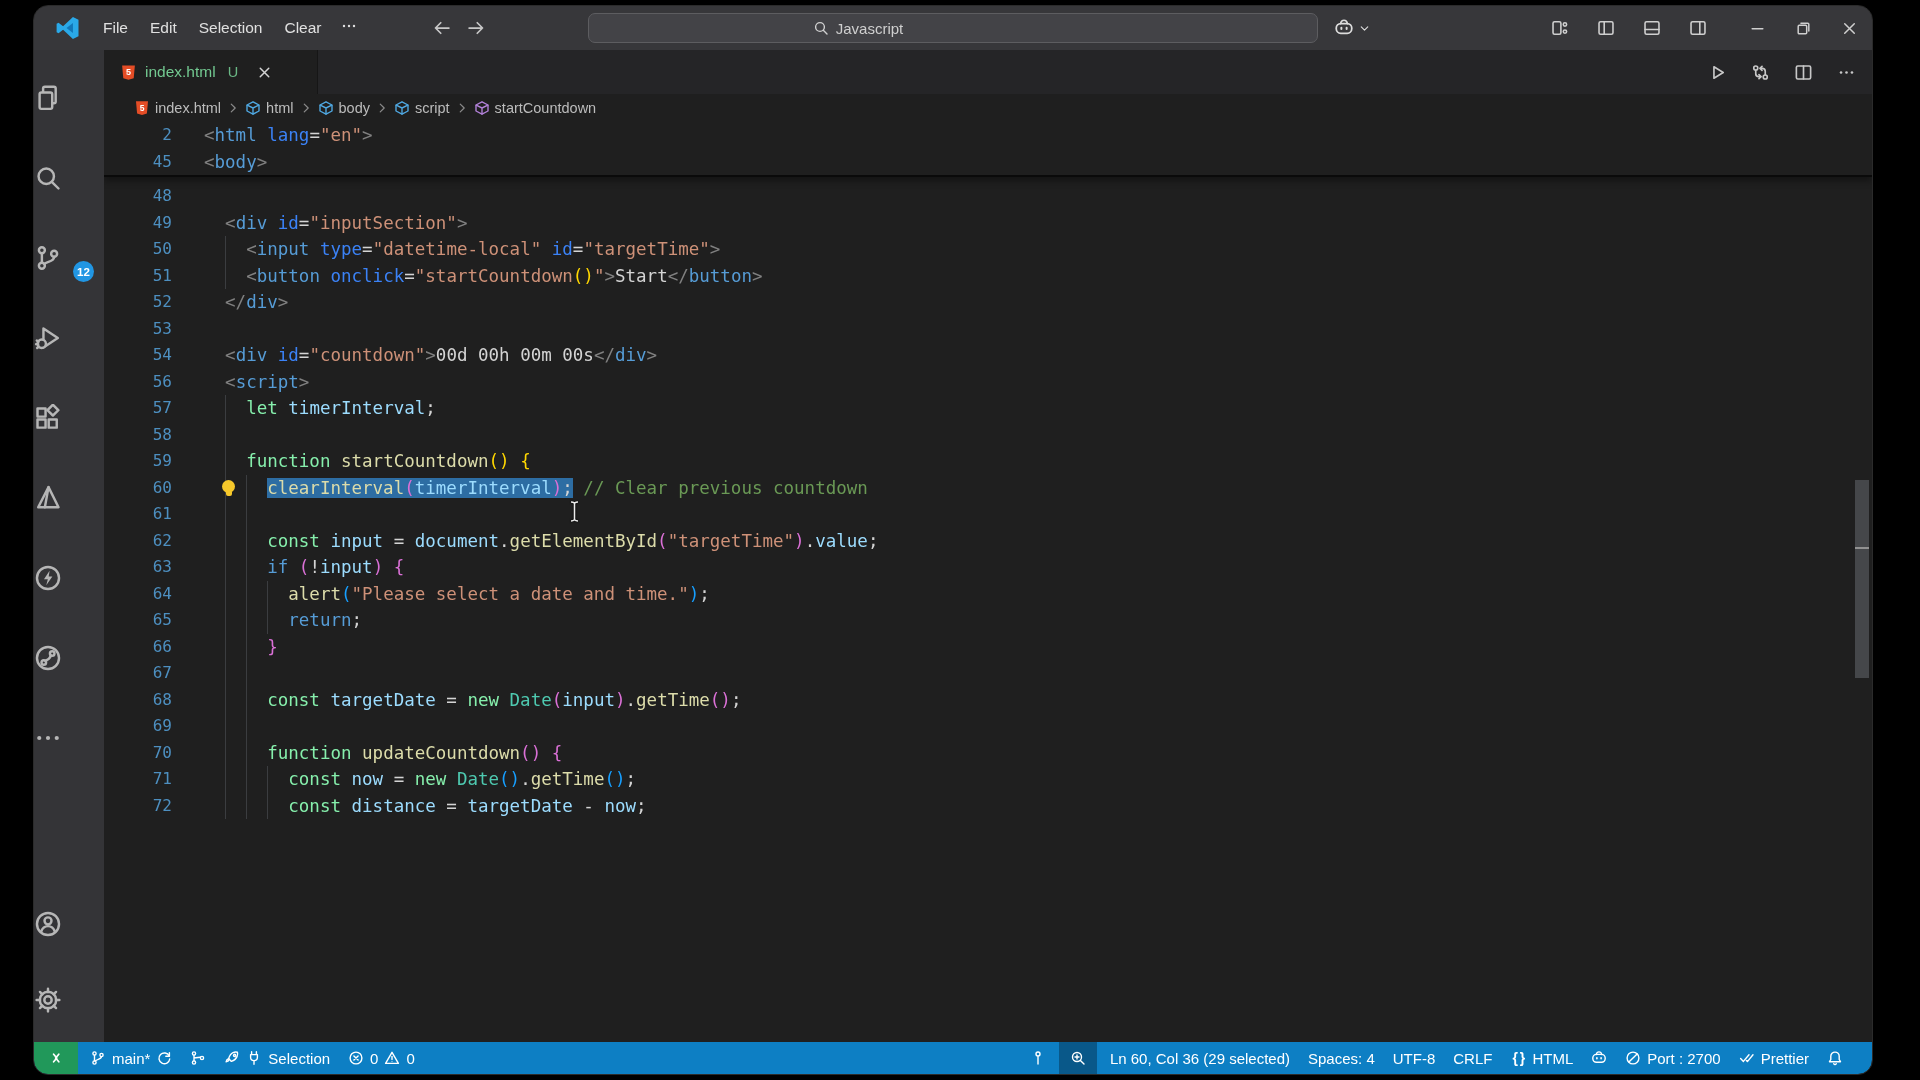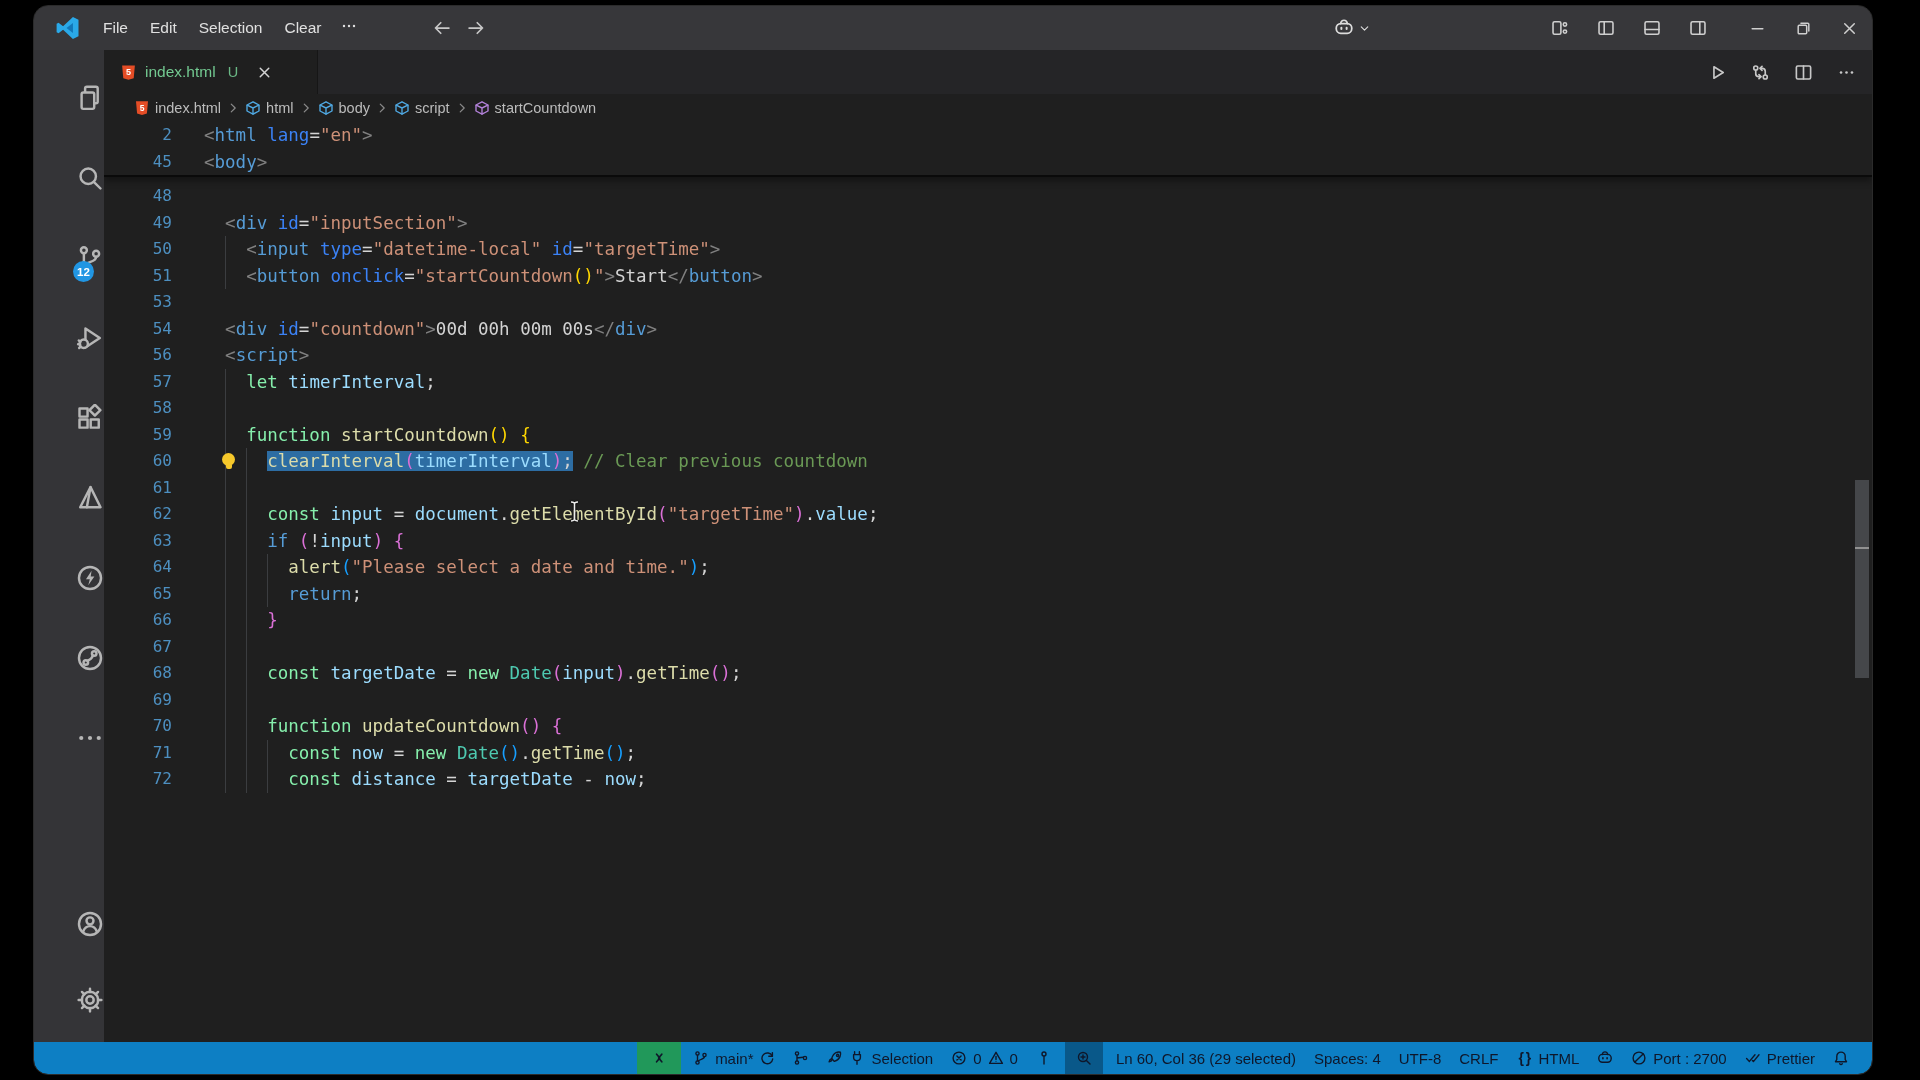--- a/index.html
+++ b/index.html
@@ -27,21 +27,21 @@
   .copilot-btn{position:absolute;left:1300px;display:flex;align-items:center;gap:4px;color:#dcdcdc}
   .tb-right{position:absolute;right:0;top:0;height:100%;display:flex;align-items:center}
   .layout-group{display:flex;gap:10px;margin-right:18px}
   .layout-group .tb-btn{width:36px}
   .tb-btn{width:46px;height:100%;display:flex;align-items:center;justify-content:center;color:#cfcfcf}
   .ic{display:inline-flex;align-items:center;justify-content:center}
   .ic svg{stroke:currentColor;fill:none;stroke-width:1.4;stroke-linecap:round;stroke-linejoin:round;width:100%;height:100%}
   
   .main{flex:1;display:flex;min-height:0}
   .activitybar{flex:0 0 70px;background:#343437;display:flex;flex-direction:column;padding:8px 0 4px;position:relative}
-  .ab-item{height:80px;display:flex;align-items:center;justify-content:flex-end;color:#b6b6b6;position:relative}
+  .ab-item{height:80px;display:flex;align-items:center;justify-content:flex-start;color:#b6b6b6;position:relative}
   .ab-item.bottom{height:76px}
   .ab-item .ic{width:28px;height:28px}
   .ab-badge{position:absolute;right:10px;bottom:16px;min-width:21px;height:21px;border-radius:11px;
     background:var(--badge);color:#fff;font-size:11.5px;font-weight:bold;display:flex;align-items:center;justify-content:center;padding:0 4px}
   .mt-auto{margin-top:auto}
   .editor-col{flex:1;display:flex;flex-direction:column;min-width:0;background:#1f1f1f}
   
   .tabbar{flex:0 0 44px;background:#252527;display:flex;position:relative}
   .tab{width:214px;background:#1f1f1f;display:flex;align-items:center;padding:0 10px 0 16px;gap:8px;border-right:1px solid #161616}
   .tab .ic{width:17px;height:17px}
@@ -72,21 +72,21 @@
   .tok-kw{color:#86efac}.tok-ctrl{color:#569cd6}.tok-fn{color:#dcdcaa}
   .tok-var{color:#9cdcfe}.tok-cls{color:#4ec9b0}.tok-cmt{color:#6a9955}
   .tok-b1{color:#ffd700}.tok-b2{color:#da70d6}.tok-b3{color:#179fff}
   .bulb{position:absolute;left:118px;top:5px;width:13px;height:13px;background:var(--bulb);border-radius:50%}
   .bulb::after{content:"";position:absolute;left:3.5px;top:12px;width:6px;height:4px;background:var(--bulb);border-radius:0 0 2px 2px}
   .sb-thumb{position:absolute;right:3px;top:358px;width:14px;height:198px;background:#45474a}
   .sb-mark{position:absolute;left:0;right:0;top:67px;height:2px;background:#919191}
   .ibeam{position:absolute;left:464px;top:378px;width:13px;height:23px;z-index:8;filter:drop-shadow(0 0 1px #000)}
   
   .statusbar{flex:0 0 32px;background:var(--accent);display:flex;align-items:center;
-    justify-content:flex-end;color:#0f172a;font-size:15px;padding-right:14px}
+    justify-content:space-between;color:#ffffff;font-size:15px;padding-right:20px}
   .sb-group{display:flex;align-items:center;height:100%}
   .sb-item{display:flex;align-items:center;gap:6px;padding:0 9px;height:100%;white-space:nowrap}
   .sb-item .ic{width:16px;height:16px}
   .sb-item.remote{background:var(--remote);padding:0 14px;margin-right:3px}
   .sb-item.dark{background:rgba(0,0,0,.30);margin:0 4px;padding:0 11px}
   .braces{font-weight:bold;font-size:14px;letter-spacing:-1px}
 </style>
 </head>
 <body>
 
@@ -117,20 +117,31 @@
           <svg viewBox="0 0 16 16">
             <path d="M13.5 8H3M7 3.8 2.8 8 7 12.2"></path>
           </svg>
         </span>
         <span class="ic" style="width: 20px; height: 20px;">
           <svg viewBox="0 0 16 16">
             <path d="M2.5 8H13M9 3.8 13.2 8 9 12.2"></path>
           </svg>
         </span>
       </div>
+    <div class="command-center">
+      <span class="command-inner">
+        <span class="ic" style="width:16px;height:16px">
+          <svg viewBox="0 0 16 16">
+              <circle cx="7" cy="7" r="4.4"></circle>
+              <path d="M10.3 10.3 14 14"></path>
+            </svg>
+        </span>
+        <span>Javascript</span>
+      </span>
+    </div>
     <div class="copilot-btn">
       <span class="ic" style="width:20px;height:20px">
         <svg viewBox="0 0 16 16">
             <rect x="1.8" y="4.4" width="12.4" height="7.8" rx="3.6"></rect>
             <path d="M5.2 4.6c.3-1.6 1.3-2.7 2.8-2.7s2.5 1.1 2.8 2.7" stroke-width="1.2"></path>
             <rect x="5.1" y="6.9" width="1.6" height="2.7" rx=".8" fill="currentColor" stroke="none"></rect>
             <rect x="9.3" y="6.9" width="1.6" height="2.7" rx=".8" fill="currentColor" stroke="none"></rect>
           </svg>
       </span>
       <span class="ic" style="width:13px;height:13px">
@@ -416,20 +427,21 @@
             </span>
             <span>startCountdown</span>
           </span>
         </div>
       <div class="editor">
         <div class="code-lines" id="codelines">
             <div class="row"><span class="lnum">48</span><span class="content"></span></div>
             <div class="row"><span class="lnum">49</span><span class="content"><span class="tok-t">  </span><span class="tok-pt">&lt;</span><span class="tok-tag">div</span><span class="tok-t"> </span><span class="tok-attr">id</span><span class="tok-op">=</span><span class="tok-str">"inputSection"</span><span class="tok-pt">&gt;</span></span></div>
             <div class="row"><span class="guide" style="left: 121.06px;"></span><span class="lnum">50</span><span class="content"><span class="tok-t">    </span><span class="tok-pt">&lt;</span><span class="tok-tag">input</span><span class="tok-t"> </span><span class="tok-attr">type</span><span class="tok-op">=</span><span class="tok-str">"datetime-local"</span><span class="tok-t"> </span><span class="tok-attr">id</span><span class="tok-op">=</span><span class="tok-str">"targetTime"</span><span class="tok-pt">&gt;</span></span></div>
             <div class="row"><span class="guide" style="left: 121.06px;"></span><span class="lnum">51</span><span class="content"><span class="tok-t">    </span><span class="tok-pt">&lt;</span><span class="tok-tag">button</span><span class="tok-t"> </span><span class="tok-attr">onclick</span><span class="tok-op">=</span><span class="tok-str">"startCountdown</span><span class="tok-b1">()</span><span class="tok-str">"</span><span class="tok-pt">&gt;</span><span class="tok-t">Start</span><span class="tok-pt">&lt;/</span><span class="tok-tag">button</span><span class="tok-pt">&gt;</span></span></div>
+            <div class="row"><span class="lnum">52</span><span class="content"><span class="tok-t">  </span><span class="tok-pt">&lt;/</span><span class="tok-tag">div</span><span class="tok-pt">&gt;</span></span></div>
             <div class="row"><span class="lnum">53</span><span class="content"></span></div>
             <div class="row"><span class="lnum">54</span><span class="content"><span class="tok-t">  </span><span class="tok-pt">&lt;</span><span class="tok-tag">div</span><span class="tok-t"> </span><span class="tok-attr">id</span><span class="tok-op">=</span><span class="tok-str">"countdown"</span><span class="tok-pt">&gt;</span><span class="tok-t">00d 00h 00m 00s</span><span class="tok-pt">&lt;/</span><span class="tok-tag">div</span><span class="tok-pt">&gt;</span></span></div>
             <div class="row"><span class="lnum">56</span><span class="content"><span class="tok-t">  </span><span class="tok-pt">&lt;</span><span class="tok-tag">script</span><span class="tok-pt">&gt;</span></span></div>
             <div class="row"><span class="guide" style="left: 121.06px;"></span><span class="lnum">57</span><span class="content"><span class="tok-t">    </span><span class="tok-kw">let</span><span class="tok-t"> </span><span class="tok-var">timerInterval</span><span class="tok-op">;</span></span></div>
             <div class="row"><span class="guide" style="left: 121.06px;"></span><span class="lnum">58</span><span class="content"></span></div>
             <div class="row"><span class="guide" style="left: 121.06px;"></span><span class="lnum">59</span><span class="content"><span class="tok-t">    </span><span class="tok-kw">function</span><span class="tok-t"> </span><span class="tok-fn">startCountdown</span><span class="tok-b1">()</span><span class="tok-t"> </span><span class="tok-b1">{</span></span></div>
             <div class="row"><span class="guide" style="left: 121.06px;"></span><span class="guide" style="left: 142.12px;"></span><span class="lnum">60</span><span class="bulb"></span><span class="content"><span class="tok-t">      </span><span class="tok-fn sel">clearInterval</span><span class="tok-b2 sel">(</span><span class="tok-var sel">timerInterval</span><span class="tok-b2 sel">)</span><span class="tok-op sel">;</span><span class="tok-t"> </span><span class="tok-cmt">// Clear previous countdown</span></span></div>
             <div class="row"><span class="guide" style="left: 121.06px;"></span><span class="guide" style="left: 142.12px;"></span><span class="lnum">61</span><span class="content"></span></div>
             <div class="row"><span class="guide" style="left: 121.06px;"></span><span class="guide" style="left: 142.12px;"></span><span class="lnum">62</span><span class="content"><span class="tok-t">      </span><span class="tok-kw">const</span><span class="tok-t"> </span><span class="tok-var">input</span><span class="tok-op"> = </span><span class="tok-var">document</span><span class="tok-op">.</span><span class="tok-fn">getElementById</span><span class="tok-b2">(</span><span class="tok-str">"targetTime"</span><span class="tok-b2">)</span><span class="tok-op">.</span><span class="tok-var">value</span><span class="tok-op">;</span></span></div>
             <div class="row"><span class="guide" style="left: 121.06px;"></span><span class="guide" style="left: 142.12px;"></span><span class="lnum">63</span><span class="content"><span class="tok-t">      </span><span class="tok-ctrl">if</span><span class="tok-t"> </span><span class="tok-b2">(</span><span class="tok-op">!</span><span class="tok-var">input</span><span class="tok-b2">)</span><span class="tok-t"> </span><span class="tok-b2">{</span></span></div>

